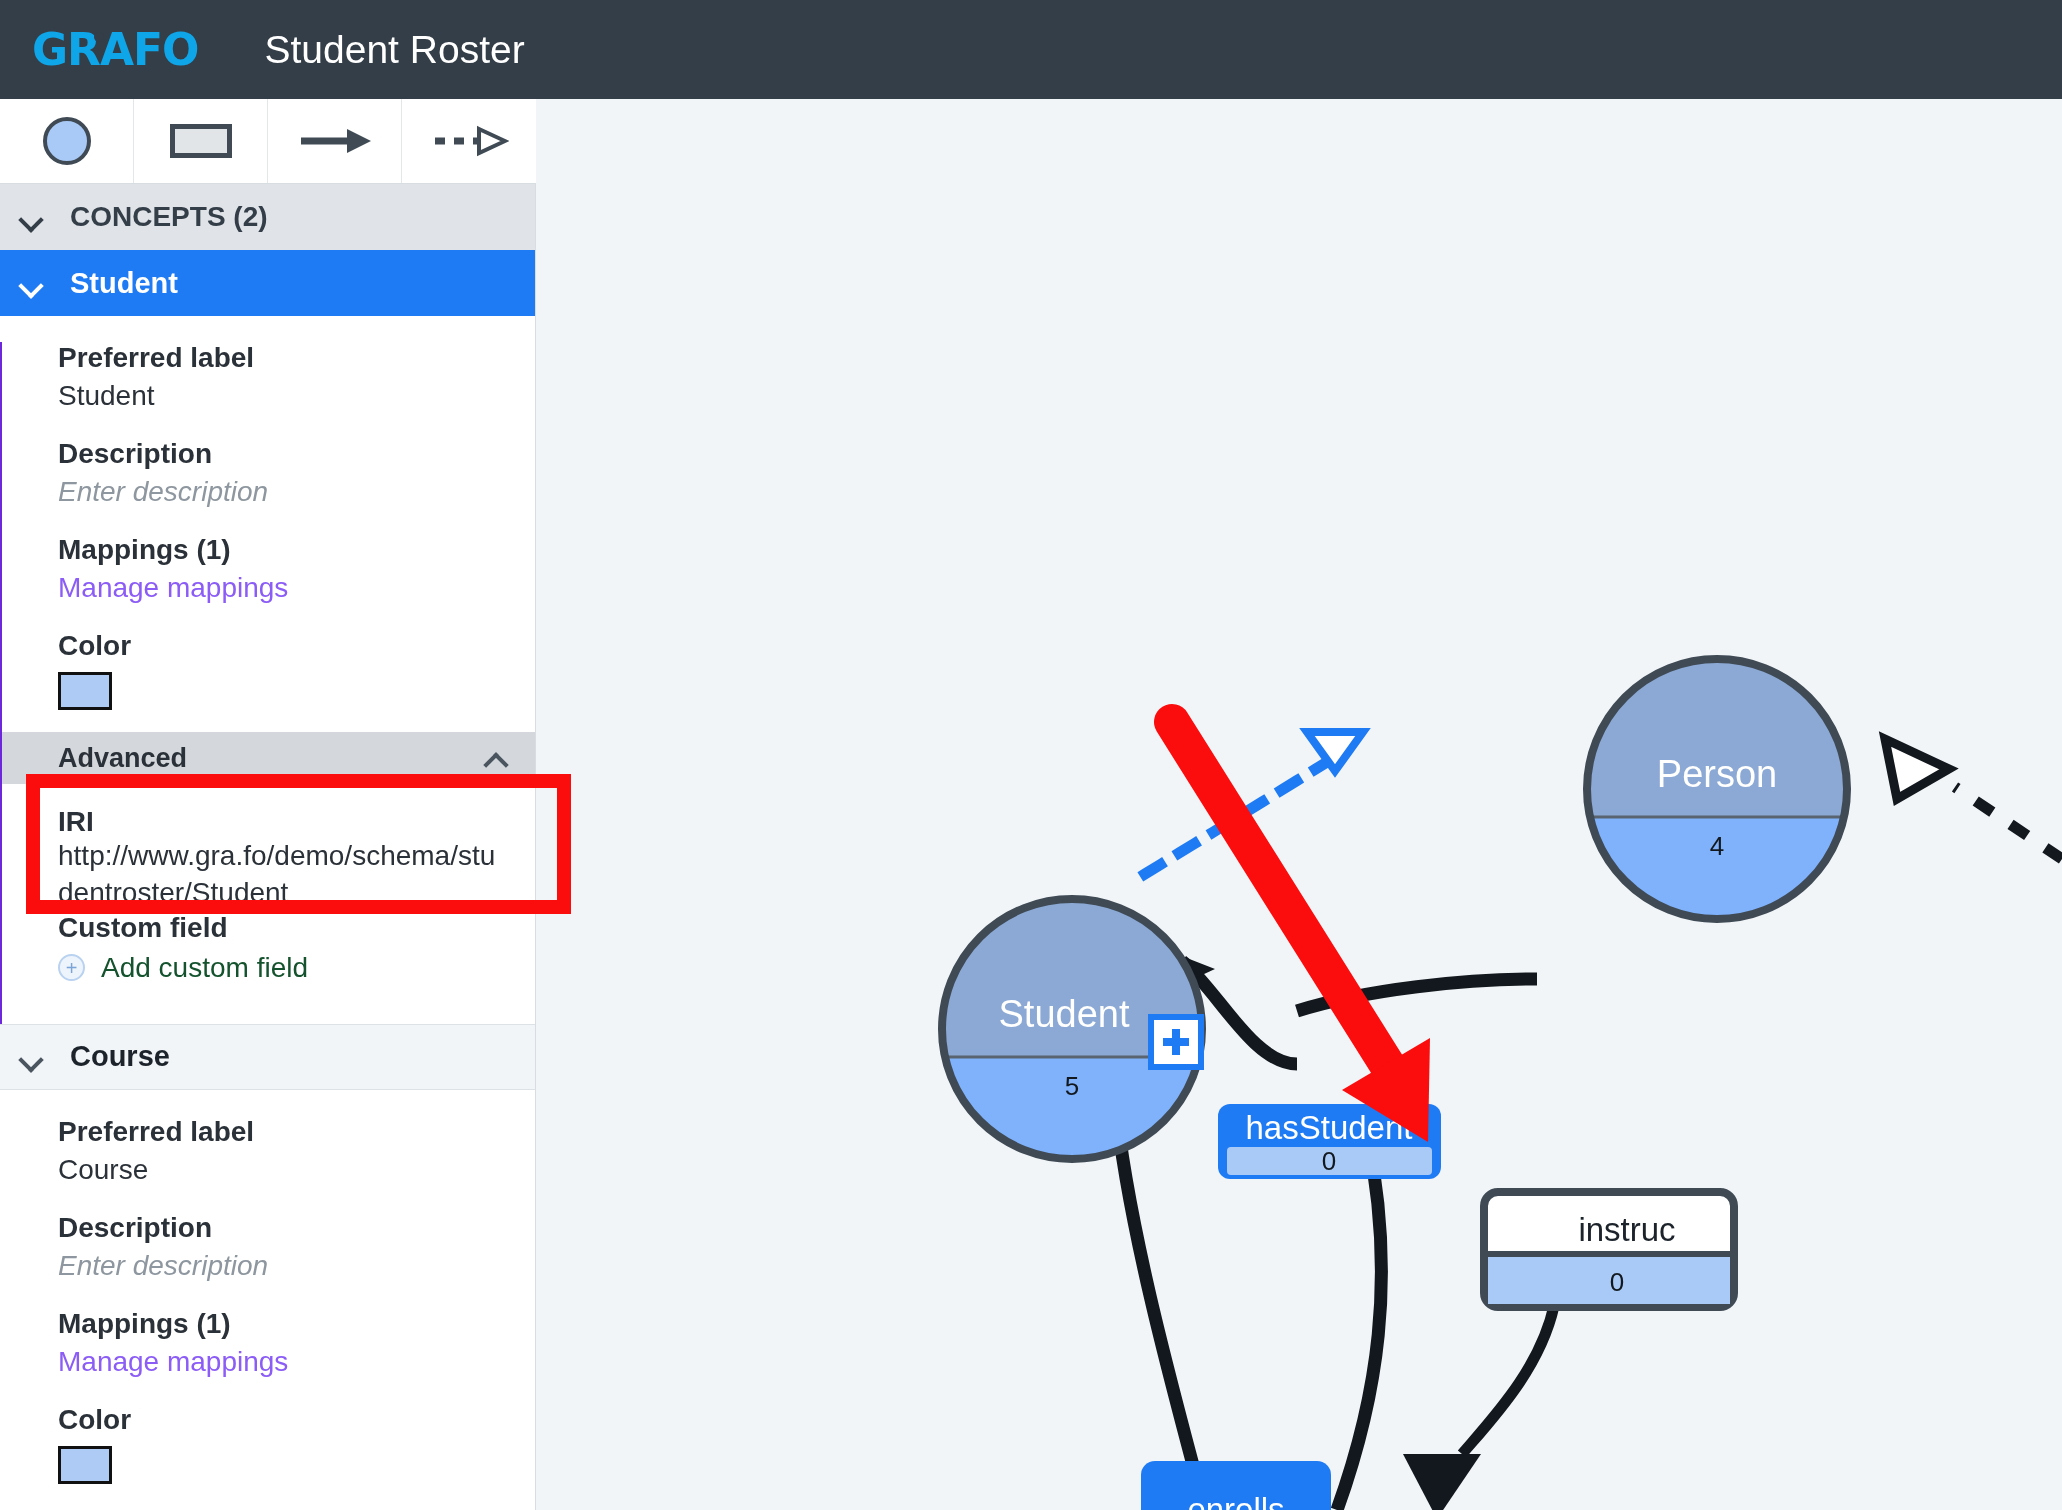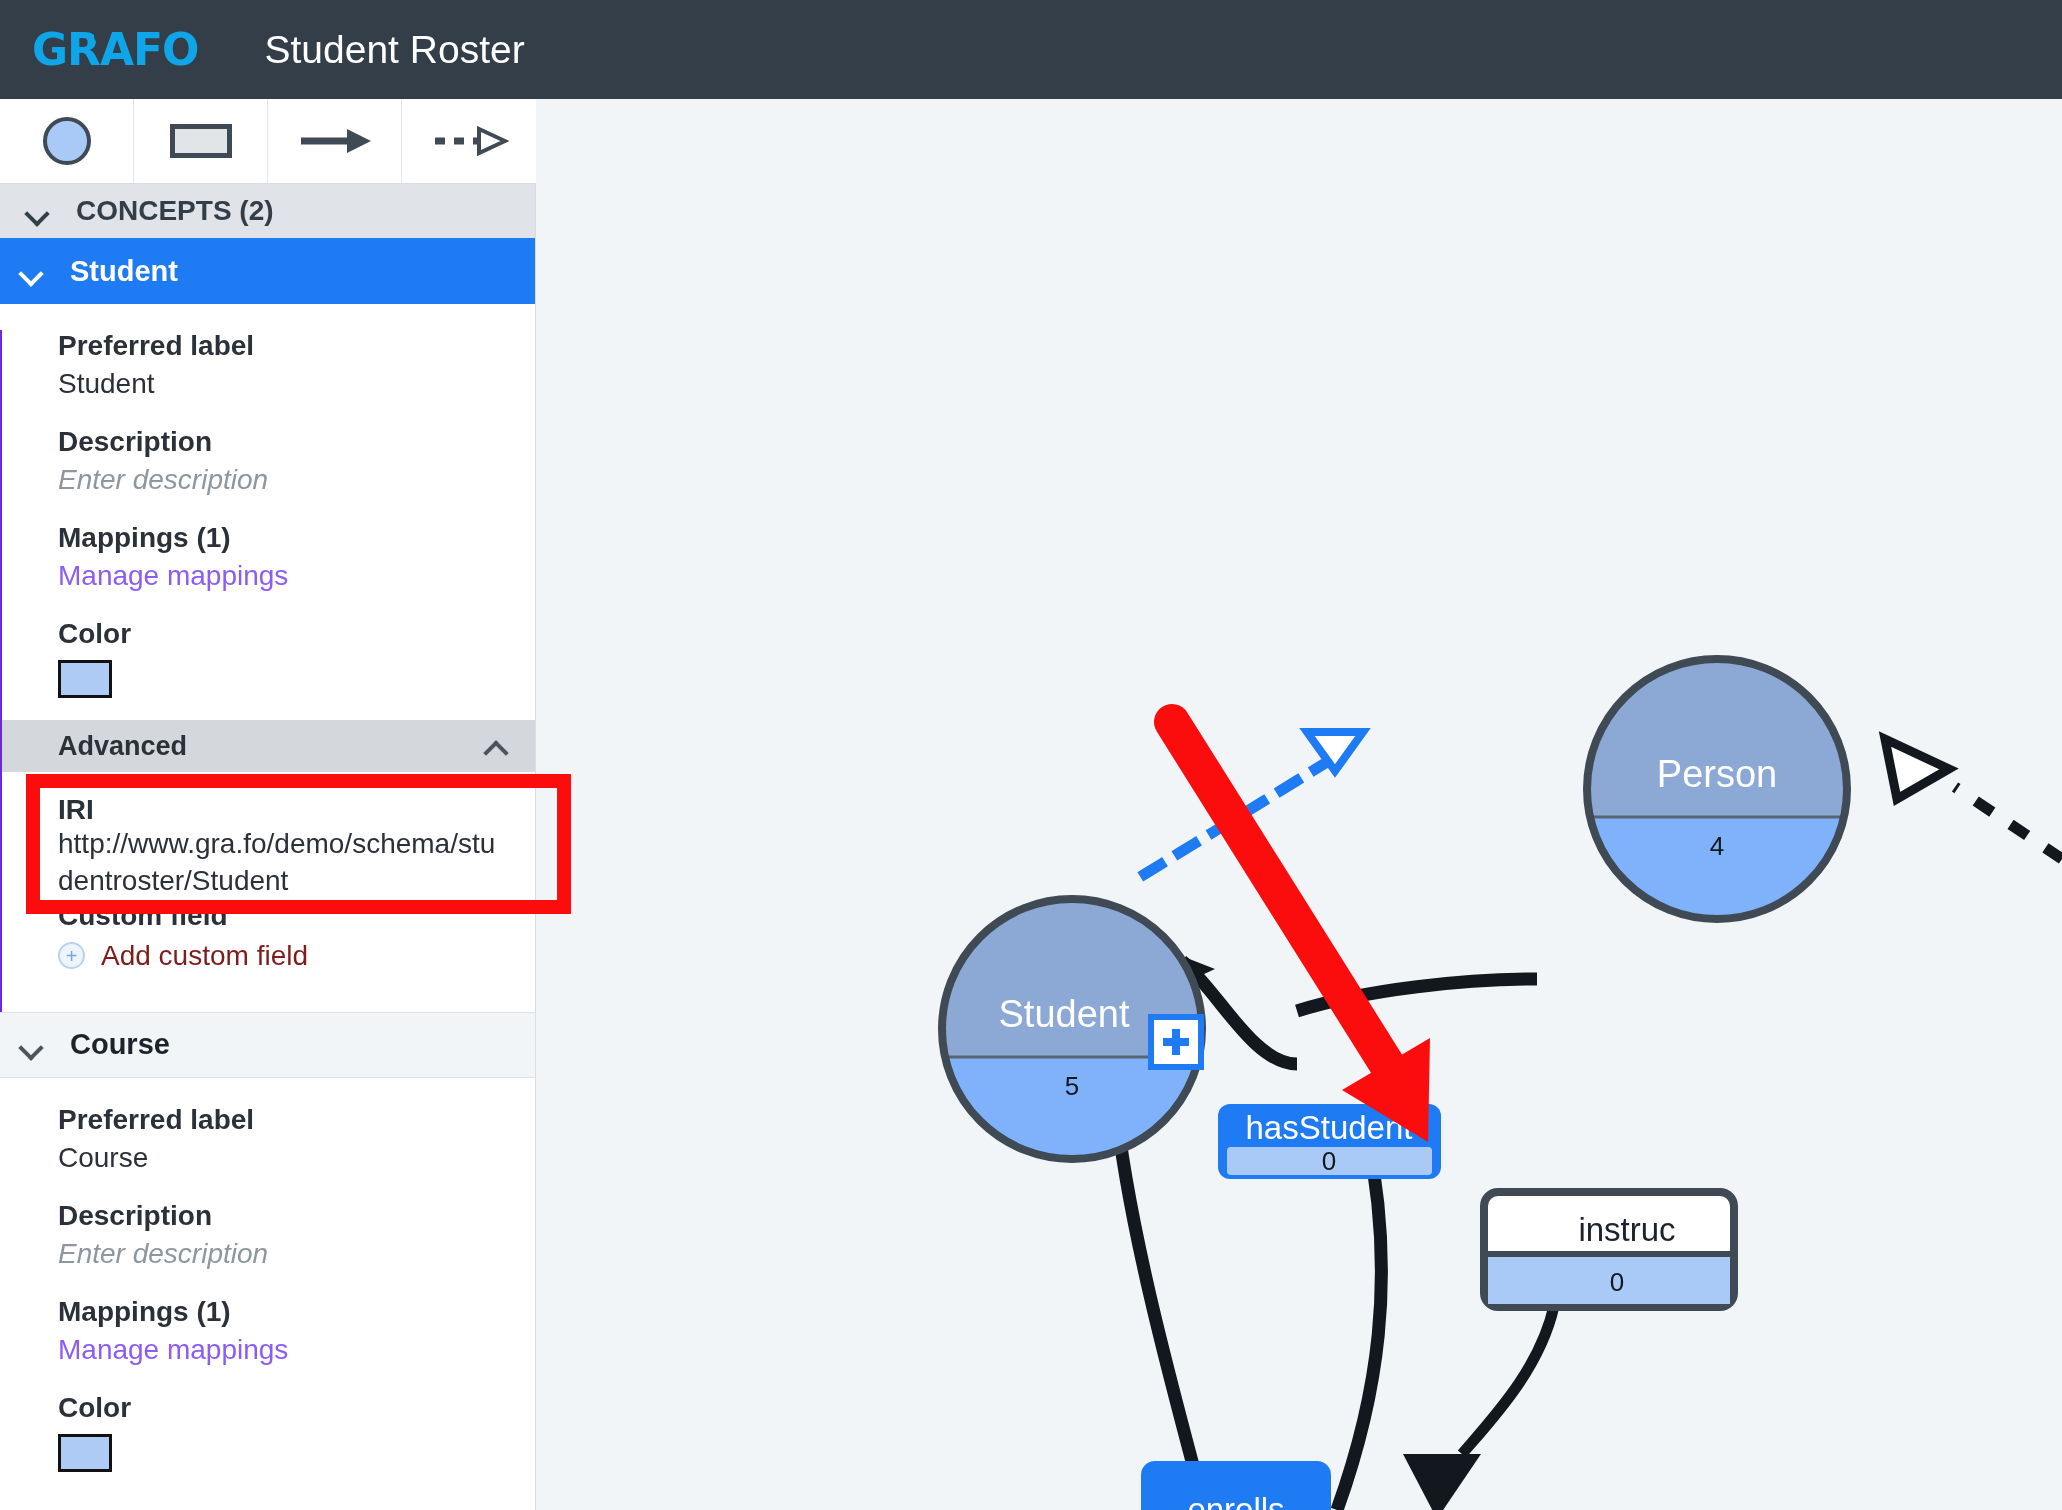--- a/index.html
+++ b/index.html
@@ -50,22 +50,22 @@
     width: 62px; height: 34px; background: #e1e5e8; border: 5px solid #3f4a55;
   }
 
   
   .sidebar {
     position: absolute; left: 0; top: 184px; width: 536px; height: 1326px;
     background: #ffffff; overflow: hidden;
     border-right: 1px solid #d8dde2;
   }
   .sec-head {
-    height: 54px; background: #e0e4e8;
-    display: flex; align-items: center; padding-left: 28px;
+    height: 66px; background: #e0e4e8;
+    display: flex; align-items: center; padding-left: 22px;
     font-size: 28px; font-weight: bold; color: #343e48;
     font-family: "Liberation Sans", sans-serif;
   }
   .sec-head .chev { margin-right: 26px; }
   .chev {
     display: inline-block; width: 22px; height: 12px; position: relative;
   }
   .chev::before {
     content: ""; position: absolute; left: 0; top: 0;
     width: 14px; height: 14px;
@@ -115,21 +115,21 @@
     border: 14px solid #fb0d0d; background: transparent; pointer-events: none; z-index: 40;
   }
 
   .custom-row { display: flex; align-items: center; margin-top: 8px; gap: 16px; cursor: pointer; }
   .plus-circ {
     width: 27px; height: 27px; border-radius: 50%;
     border: 2px solid #b9d2f0; background: #eef4fc;
     display: flex; align-items: center; justify-content: center;
     font-size: 20px; color: #7ba4d8; line-height: 1;
   }
-  .custom-txt { font-size: 28px; color: #7f1d1d; }
+  .custom-txt { font-size: 28px; color: #14532d; }
 
   
   .canvas {
     position: absolute; left: 537px; top: 99px; width: 1525px; height: 1411px;
     background: #f1f5f8; overflow: hidden;
   }
   .canvas svg { position: absolute; left: 0; top: 0; }
 
   .node-label {
     fill: #ffffff; font-family: "Liberation Sans", sans-serif;

